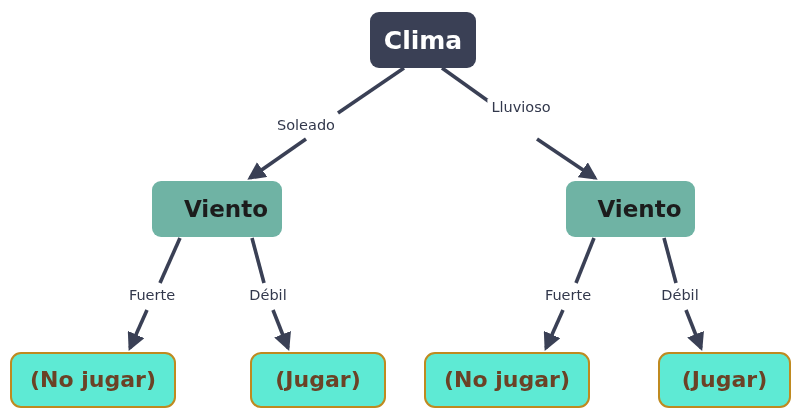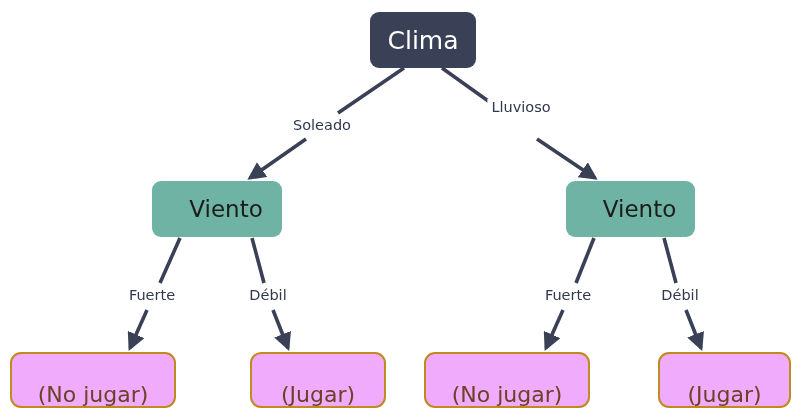--- a/index.html
+++ b/index.html
@@ -26,41 +26,41 @@
   }
   .node {
     position: absolute;
     box-sizing: border-box;
     display: flex;
     align-items: center;
     justify-content: center;
     border-radius: 9px;
     white-space: nowrap;
     line-height: 1;
+    font-weight: bold;
   }
   .node-root {
     background: #3a4055;
     color: #ffffff;
     font-size: 25px;
     border: none;
   }
   .node-decision {
     background: #6fb3a4;
     color: #1c1c1c;
     font-size: 23px;
     border: none;
     padding-left: 18px;
   }
   .node-leaf {
-    background: #f0abfc;
+    background: #5eead4;
     color: #6b4226;
     font-size: 22px;
     border: 2.5px solid #bf8a20;
     border-radius: 11px;
-    align-items: flex-end;
   }
   .edge-label {
     position: absolute;
     font-size: 14.5px;
     color: #32384c;
     background: #ffffff;
     padding: 1px 4px;
     white-space: nowrap;
     transform: translate(-50%, -50%);
     line-height: 1.1;
@@ -120,21 +120,21 @@
   </div>
 
   <div class="node node-leaf" style="left:424px; top:352px; width:166px; height:56px;">
     <span>(No jugar)</span>
   </div>
 
   <div class="node node-leaf" style="left:658px; top:352px; width:133px; height:56px;">
     <span>(Jugar)</span>
   </div>
 
-  <div class="edge-label" style="left:322px; top:126px;"><span>Soleado</span></div>
+  <div class="edge-label" style="left:306px; top:126px;"><span>Soleado</span></div>
 
   <div class="edge-label" style="left:521px; top:108px;"><span>Lluvioso</span></div>
 
   <div class="edge-label" style="left:152px; top:296px;"><span>Fuerte</span></div>
 
   <div class="edge-label" style="left:268px; top:296px;"><span>Débil</span></div>
 
   <div class="edge-label" style="left:568px; top:296px;"><span>Fuerte</span></div>
 
   <div class="edge-label" style="left:680px; top:296px;"><span>Débil</span></div>

